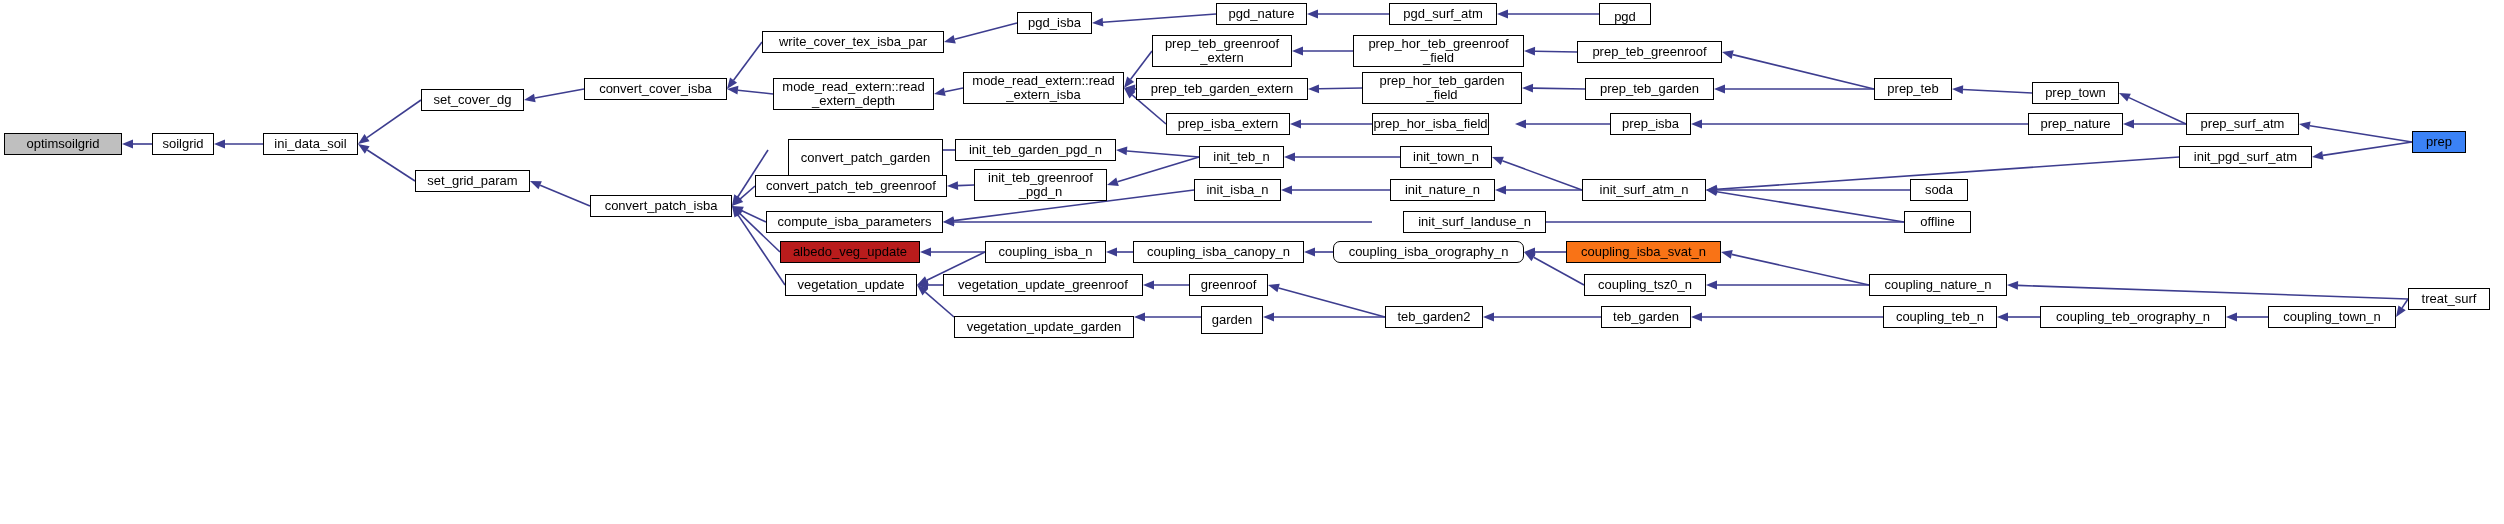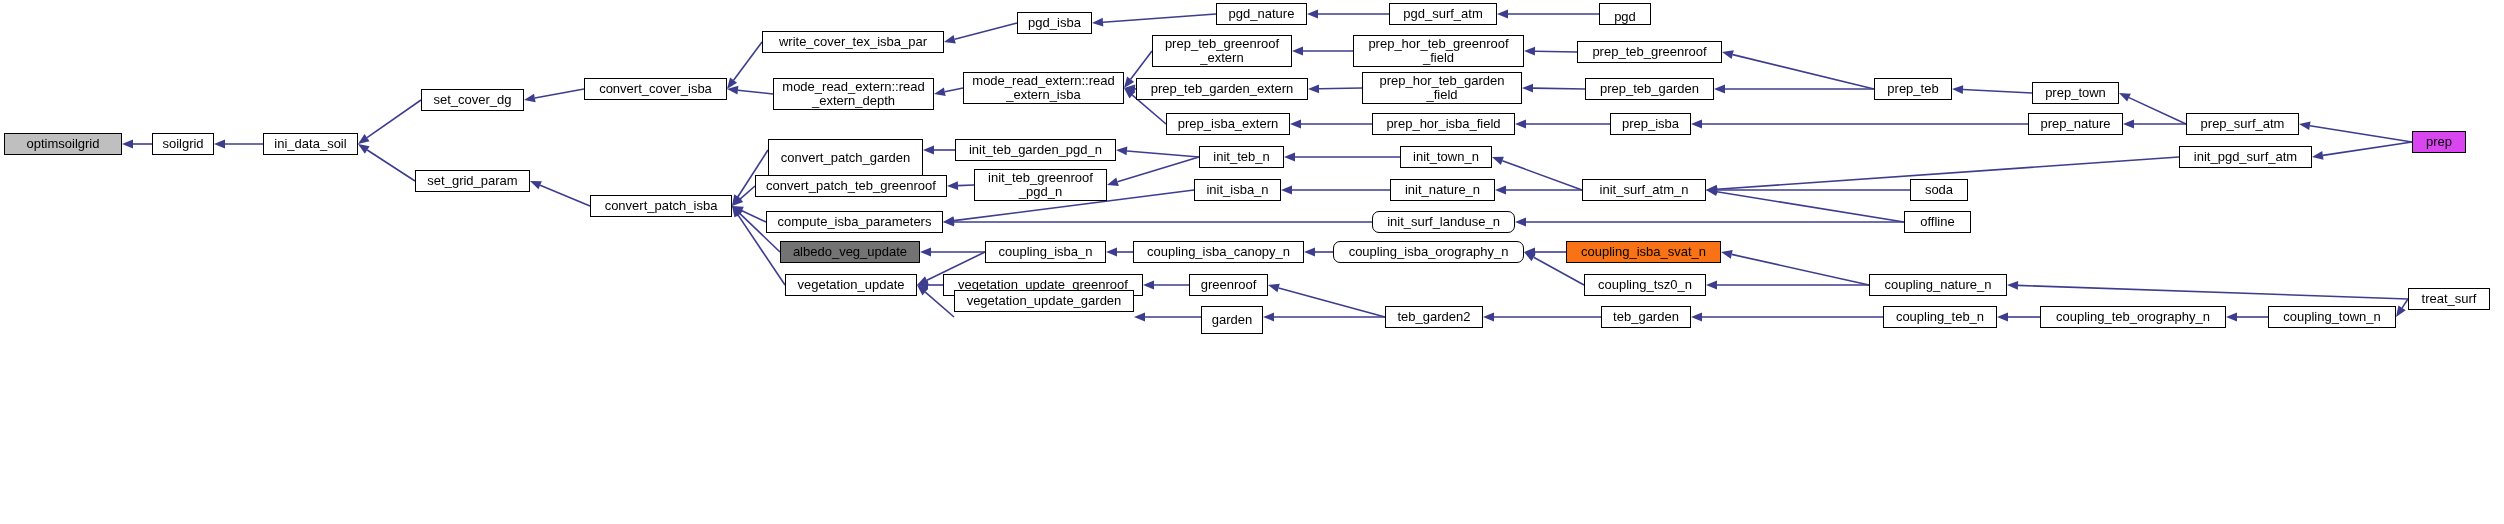--- a/index.html
+++ b/index.html
@@ -159,69 +159,69 @@
 <div class="node current" style="left: 4px; top: 133px; width: 118px; height: 22px; background: rgb(191, 191, 191); border-color: rgb(0, 0, 0);"><span>optimsoilgrid</span></div>
     <div class="node" style="left: 152px; top: 133px; width: 62px; height: 22px; background: rgb(255, 255, 255); border-color: rgb(0, 0, 0);"><span>soilgrid</span></div>
     <div class="node" style="left: 263px; top: 133px; width: 95px; height: 22px; background: rgb(255, 255, 255); border-color: rgb(0, 0, 0);"><span>ini_data_soil</span></div>
     <div class="node" style="left: 421px; top: 89px; width: 103px; height: 22px; background: rgb(255, 255, 255); border-color: rgb(0, 0, 0);"><span>set_cover_dg</span></div>
     <div class="node" style="left: 415px; top: 170px; width: 115px; height: 22px; background: rgb(255, 255, 255); border-color: rgb(0, 0, 0);"><span>set_grid_param</span></div>
     <div class="node" style="left: 584px; top: 78px; width: 143px; height: 22px; background: rgb(255, 255, 255); border-color: rgb(0, 0, 0);"><span>convert_cover_isba</span></div>
     <div class="node" style="left: 590px; top: 195px; width: 142px; height: 22px; background: rgb(255, 255, 255); border-color: rgb(0, 0, 0);"><span>convert_patch_isba</span></div>
     <div class="node" style="left: 762px; top: 31px; width: 182px; height: 22px; background: rgb(255, 255, 255); border-color: rgb(0, 0, 0);"><span>write_cover_tex_isba_par</span></div>
     <div class="node" style="left: 773px; top: 78px; width: 161px; height: 32px; background: rgb(255, 255, 255); border-color: rgb(0, 0, 0);"><span>mode_read_extern::read
 _extern_depth</span></div>
-    <div class="node" style="left: 768px; top: 139px; width: 155px; height: 38px; background: rgb(255, 255, 255); border-color: rgb(0, 0, 0);"><span>convert_patch_garden</span></div>
+    <div class="node" style="left: 788px; top: 139px; width: 155px; height: 38px; background: rgb(255, 255, 255); border-color: rgb(0, 0, 0);"><span>convert_patch_garden</span></div>
     <div class="node" style="left: 755px; top: 175px; width: 192px; height: 22px; background: rgb(255, 255, 255); border-color: rgb(0, 0, 0);"><span>convert_patch_teb_greenroof</span></div>
     <div class="node" style="left: 766px; top: 211px; width: 177px; height: 22px; background: rgb(255, 255, 255); border-color: rgb(0, 0, 0);"><span>compute_isba_parameters</span></div>
-    <div class="node" style="left: 780px; top: 241px; width: 140px; height: 22px; background: #737373; border-color: rgb(0, 0, 0);"><span>albedo_veg_update</span></div>
+    <div class="node" style="left: 780px; top: 241px; width: 140px; height: 22px; background: #b91c1c; border-color: rgb(0, 0, 0);"><span>albedo_veg_update</span></div>
     <div class="node" style="left: 785px; top: 274px; width: 132px; height: 22px; background: rgb(255, 255, 255); border-color: rgb(0, 0, 0);"><span>vegetation_update</span></div>
     <div class="node" style="left: 1017px; top: 12px; width: 75px; height: 22px; background: rgb(255, 255, 255); border-color: rgb(0, 0, 0);"><span>pgd_isba</span></div>
     <div class="node" style="left: 963px; top: 72px; width: 161px; height: 32px; background: rgb(255, 255, 255); border-color: rgb(0, 0, 0);"><span>mode_read_extern::read
 _extern_isba</span></div>
     <div class="node" style="left: 955px; top: 139px; width: 161px; height: 22px; background: rgb(255, 255, 255); border-color: rgb(0, 0, 0);"><span>init_teb_garden_pgd_n</span></div>
     <div class="node" style="left: 974px; top: 169px; width: 133px; height: 32px; background: rgb(255, 255, 255); border-color: rgb(0, 0, 0);"><span>init_teb_greenroof
 _pgd_n</span></div>
     <div class="node" style="left: 985px; top: 241px; width: 121px; height: 22px; background: rgb(255, 255, 255); border-color: rgb(0, 0, 0);"><span>coupling_isba_n</span></div>
     <div class="node" style="left: 943px; top: 274px; width: 200px; height: 22px; background: rgb(255, 255, 255); border-color: rgb(0, 0, 0);"><span>vegetation_update_greenroof</span></div>
-    <div class="node" style="left: 954px; top: 290px; width: 180px; height: 22px; background: rgb(255, 255, 255); border-color: rgb(0, 0, 0);"><span>vegetation_update_garden</span></div>
+    <div class="node" style="left: 954px; top: 316px; width: 180px; height: 22px; background: rgb(255, 255, 255); border-color: rgb(0, 0, 0);"><span>vegetation_update_garden</span></div>
     <div class="node" style="left: 1216px; top: 3px; width: 91px; height: 22px; background: rgb(255, 255, 255); border-color: rgb(0, 0, 0);"><span>pgd_nature</span></div>
     <div class="node" style="left: 1152px; top: 35px; width: 140px; height: 32px; background: rgb(255, 255, 255); border-color: rgb(0, 0, 0);"><span>prep_teb_greenroof
 _extern</span></div>
     <div class="node" style="left: 1136px; top: 78px; width: 172px; height: 22px; background: rgb(255, 255, 255); border-color: rgb(0, 0, 0);"><span>prep_teb_garden_extern</span></div>
     <div class="node" style="left: 1166px; top: 113px; width: 124px; height: 22px; background: rgb(255, 255, 255); border-color: rgb(0, 0, 0);"><span>prep_isba_extern</span></div>
     <div class="node" style="left: 1199px; top: 146px; width: 85px; height: 22px; background: rgb(255, 255, 255); border-color: rgb(0, 0, 0);"><span>init_teb_n</span></div>
     <div class="node" style="left: 1194px; top: 179px; width: 87px; height: 22px; background: rgb(255, 255, 255); border-color: rgb(0, 0, 0);"><span>init_isba_n</span></div>
     <div class="node" style="left: 1133px; top: 241px; width: 171px; height: 22px; background: rgb(255, 255, 255); border-color: rgb(0, 0, 0);"><span>coupling_isba_canopy_n</span></div>
     <div class="node" style="left: 1189px; top: 274px; width: 79px; height: 22px; background: rgb(255, 255, 255); border-color: rgb(0, 0, 0);"><span>greenroof</span></div>
     <div class="node" style="left: 1201px; top: 306px; width: 62px; height: 28px; background: rgb(255, 255, 255); border-color: rgb(0, 0, 0);"><span>garden</span></div>
     <div class="node" style="left: 1389px; top: 3px; width: 108px; height: 22px; background: rgb(255, 255, 255); border-color: rgb(0, 0, 0);"><span>pgd_surf_atm</span></div>
     <div class="node" style="left: 1353px; top: 35px; width: 171px; height: 32px; background: rgb(255, 255, 255); border-color: rgb(0, 0, 0); align-items: center;"><span>prep_hor_teb_greenroof
 _field</span></div>
     <div class="node" style="left: 1362px; top: 72px; width: 160px; height: 32px; background: rgb(255, 255, 255); border-color: rgb(0, 0, 0);"><span>prep_hor_teb_garden
 _field</span></div>
-    <div class="node" style="left: 1372px; top: 113px; width: 143px; height: 22px; background: rgb(255, 255, 255); border-color: rgb(0, 0, 0);"><span>prep_hor_isba_field</span></div>
+    <div class="node" style="left: 1372px; top: 113px; width: 117px; height: 22px; background: rgb(255, 255, 255); border-color: rgb(0, 0, 0);"><span>prep_hor_isba_field</span></div>
     <div class="node" style="left: 1400px; top: 146px; width: 92px; height: 22px; background: rgb(255, 255, 255); border-color: rgb(0, 0, 0);"><span>init_town_n</span></div>
     <div class="node" style="left: 1390px; top: 179px; width: 105px; height: 22px; background: rgb(255, 255, 255); border-color: rgb(0, 0, 0);"><span>init_nature_n</span></div>
-    <div class="node" style="left: 1372px; top: 211px; width: 143px; height: 22px; background: rgb(255, 255, 255); border-color: rgb(0, 0, 0); border-radius: 7px;"><span>init_surf_landuse_n</span></div>
+    <div class="node" style="left: 1403px; top: 211px; width: 143px; height: 22px; background: rgb(255, 255, 255); border-color: rgb(0, 0, 0);"><span>init_surf_landuse_n</span></div>
     <div class="node" style="left: 1333px; top: 241px; width: 191px; height: 22px; background: rgb(255, 255, 255); border-color: rgb(0, 0, 0); border-radius: 7px;"><span>coupling_isba_orography_n</span></div>
     <div class="node" style="left: 1385px; top: 306px; width: 98px; height: 22px; background: rgb(255, 255, 255); border-color: rgb(0, 0, 0);"><span>teb_garden2</span></div>
     <div class="node" style="left: 1577px; top: 41px; width: 145px; height: 22px; background: rgb(255, 255, 255); border-color: rgb(0, 0, 0);"><span>prep_teb_greenroof</span></div>
     <div class="node" style="left: 1585px; top: 78px; width: 129px; height: 22px; background: rgb(255, 255, 255); border-color: rgb(0, 0, 0);"><span>prep_teb_garden</span></div>
     <div class="node" style="left: 1610px; top: 113px; width: 81px; height: 22px; background: rgb(255, 255, 255); border-color: rgb(0, 0, 0);"><span>prep_isba</span></div>
     <div class="node" style="left: 1582px; top: 179px; width: 124px; height: 22px; background: rgb(255, 255, 255); border-color: rgb(0, 0, 0);"><span>init_surf_atm_n</span></div>
     <div class="node" style="left: 1566px; top: 241px; width: 155px; height: 22px; background: #f97316; border-color: rgb(0, 0, 0);"><span>coupling_isba_svat_n</span></div>
     <div class="node" style="left: 1584px; top: 274px; width: 122px; height: 22px; background: rgb(255, 255, 255); border-color: rgb(0, 0, 0);"><span>coupling_tsz0_n</span></div>
     <div class="node" style="left: 1601px; top: 306px; width: 90px; height: 22px; background: rgb(255, 255, 255); border-color: rgb(0, 0, 0);"><span>teb_garden</span></div>
     <div class="node" style="left: 1910px; top: 179px; width: 58px; height: 22px; background: rgb(255, 255, 255); border-color: rgb(0, 0, 0);"><span>soda</span></div>
     <div class="node" style="left: 1904px; top: 211px; width: 67px; height: 22px; background: rgb(255, 255, 255); border-color: rgb(0, 0, 0);"><span>offline</span></div>
     <div class="node" style="left: 1874px; top: 78px; width: 78px; height: 22px; background: rgb(255, 255, 255); border-color: rgb(0, 0, 0);"><span>prep_teb</span></div>
     <div class="node" style="left: 1869px; top: 274px; width: 138px; height: 22px; background: rgb(255, 255, 255); border-color: rgb(0, 0, 0);"><span>coupling_nature_n</span></div>
     <div class="node" style="left: 1883px; top: 306px; width: 114px; height: 22px; background: rgb(255, 255, 255); border-color: rgb(0, 0, 0);"><span>coupling_teb_n</span></div>
     <div class="node" style="left: 2032px; top: 82px; width: 87px; height: 22px; background: rgb(255, 255, 255); border-color: rgb(0, 0, 0);"><span>prep_town</span></div>
     <div class="node" style="left: 2028px; top: 113px; width: 95px; height: 22px; background: rgb(255, 255, 255); border-color: rgb(0, 0, 0);"><span>prep_nature</span></div>
     <div class="node" style="left: 2040px; top: 306px; width: 186px; height: 22px; background: rgb(255, 255, 255); border-color: rgb(0, 0, 0);"><span>coupling_teb_orography_n</span></div>
     <div class="node" style="left: 2186px; top: 113px; width: 113px; height: 22px; background: rgb(255, 255, 255); border-color: rgb(0, 0, 0);"><span>prep_surf_atm</span></div>
     <div class="node" style="left: 2179px; top: 146px; width: 133px; height: 22px; background: rgb(255, 255, 255); border-color: rgb(0, 0, 0);"><span>init_pgd_surf_atm</span></div>
     <div class="node" style="left: 2268px; top: 306px; width: 128px; height: 22px; background: rgb(255, 255, 255); border-color: rgb(0, 0, 0);"><span>coupling_town_n</span></div>
-    <div class="node" style="left: 2412px; top: 131px; width: 54px; height: 22px; background: #d946ef; border-color: rgb(0, 0, 0);"><span>prep</span></div>
+    <div class="node" style="left: 2412px; top: 131px; width: 54px; height: 22px; background: #3b82f6; border-color: rgb(0, 0, 0);"><span>prep</span></div>
     <div class="node" style="left: 2408px; top: 288px; width: 82px; height: 22px; background: rgb(255, 255, 255); border-color: rgb(0, 0, 0);"><span>treat_surf</span></div>
     <div class="node" style="left: 1599px; top: 3px; width: 52px; height: 22px; background: rgb(255, 255, 255); border-color: rgb(0, 0, 0); align-items: flex-end;"><span>pgd</span></div>
   </div>
 
 </body></html>

